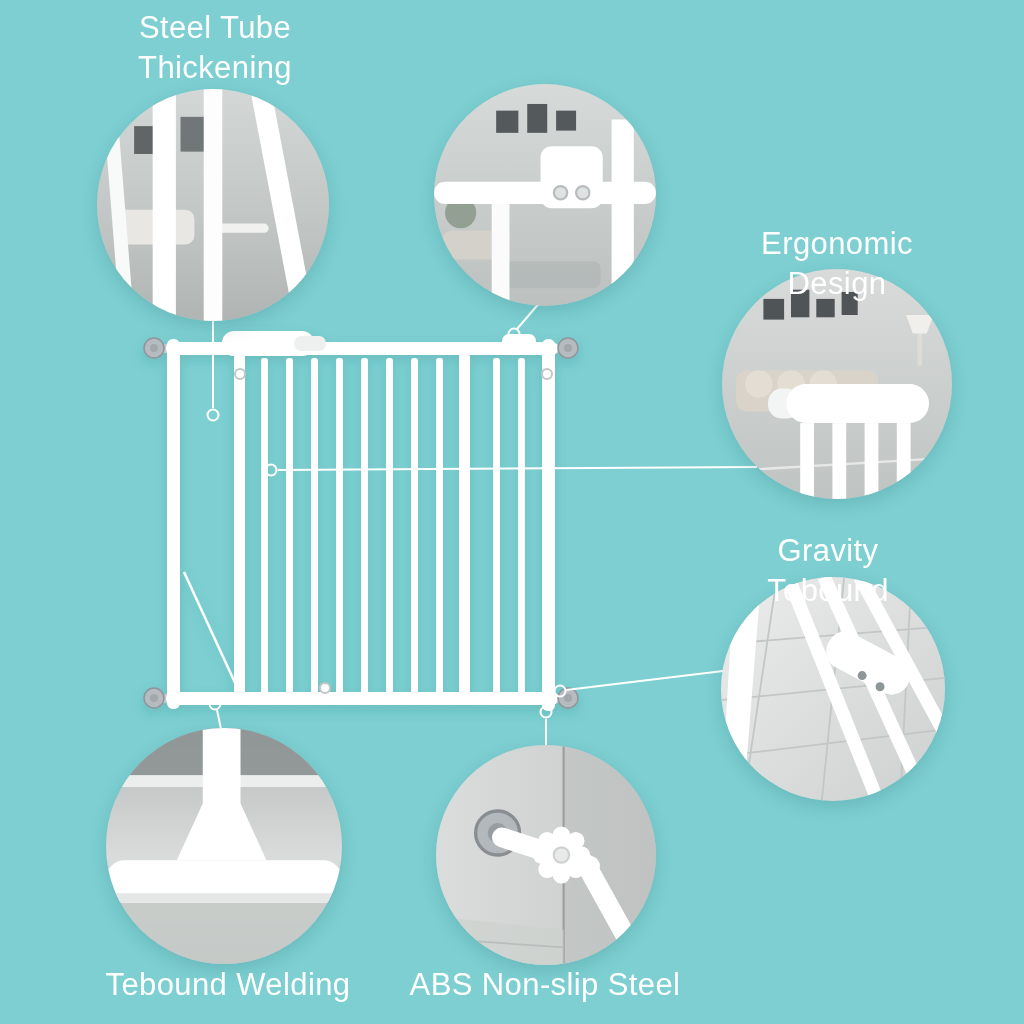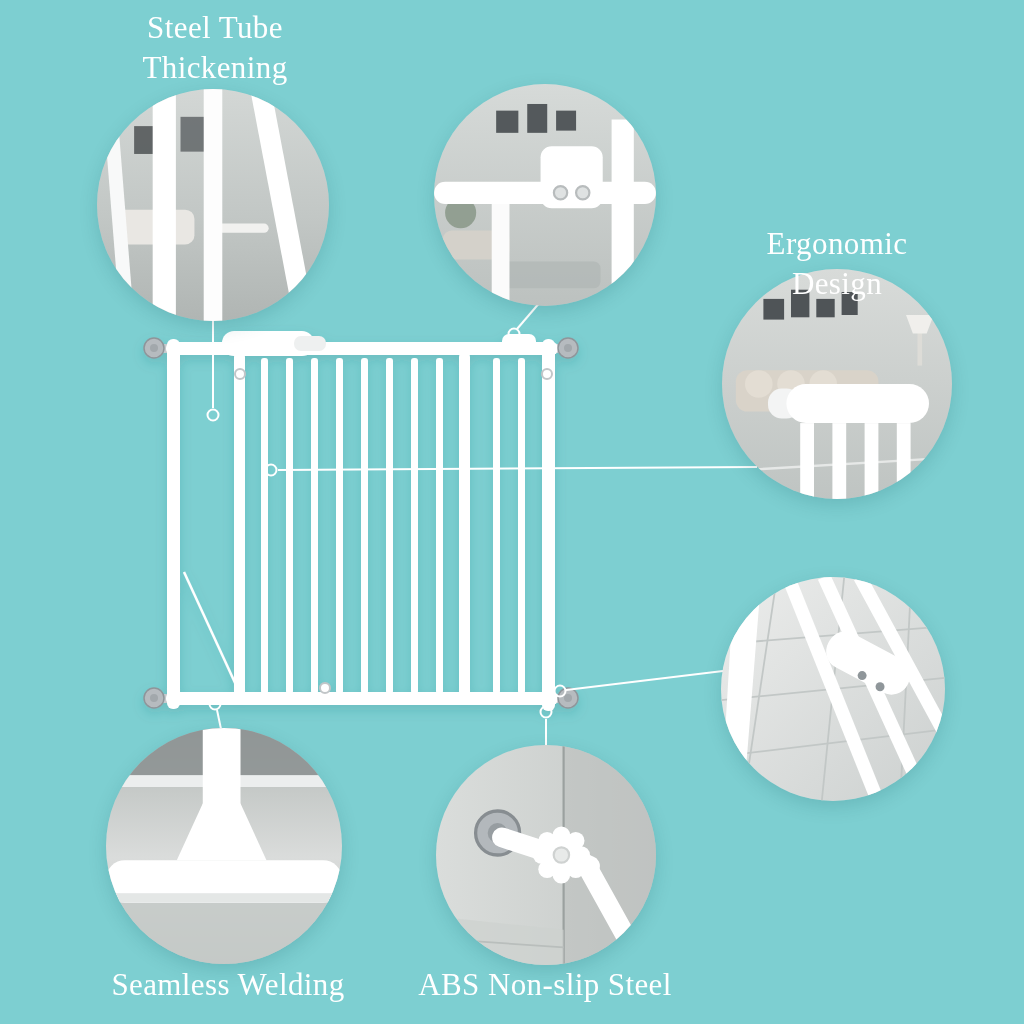--- a/index.html
+++ b/index.html
@@ -2,21 +2,21 @@
 <html style="--color-background: #7DCFD1; --color-text: #FFFFFF; --color-gate: #FFFFFF; --color-knob: #B6BBBF;"><head>
 <meta charset="utf-8">
 <style>
   * { margin:0; padding:0; box-sizing:border-box; }
   html,body { width:1024px; height:1024px; }
   body {
     background: var(--color-background, #7DCFD1);
     font-family: "Liberation Sans", sans-serif;
     overflow:hidden;
   }
-  .canvas { position:relative; width:896px; height:1024px; background: var(--color-background, #7DCFD1); font-family: Liberation Serif, serif; }
+  .canvas { position:relative; width:896px; height:1024px; background: var(--color-background, #7DCFD1); }
   .overlay { position:absolute; left:0; top:0; width:1024px; height:1024px; }
   .photo { position:absolute; border-radius:50%; overflow:hidden; box-shadow:0 6px 18px rgba(20,90,95,0.18); }
   .photo svg { display:block; width:100%; height:100%; }
   .label {
     position:absolute; transform:translateX(-50%);
     color: var(--color-text, #ffffff);
     font-size:31px; letter-spacing:0.4px; text-align:center;
     white-space:pre-line; line-height:1.28; font-weight:400;
   }
 </style>
@@ -263,16 +263,17 @@
         <circle cx="63.5" cy="43.5" r="4"></circle>
           <circle cx="50.5" cy="56.5" r="4"></circle>
       </g>
       <circle cx="57" cy="50" r="3.5" fill="#e8eae9" stroke="#cfd2d1" stroke-width="1"></circle>
     </svg>
   </div>
 
   <div class="label" style="left:215px; top:8px;">Steel Tube
 Thickening</div>
   <div class="label" style="left:837px; top:224px;">Ergonomic Design</div>
-  <div class="label" style="left:228px; top:965px;">Seamless Welding</div>
+  <div class="label" style="left:828px; top:531px;">Gravity Tebound</div>
+  <div class="label" style="left:228px; top:965px;">Tebound Welding</div>
   <div class="label" style="left:545px; top:965px;">ABS Non-slip Steel</div>
 
 </div>
 
 </body></html>

